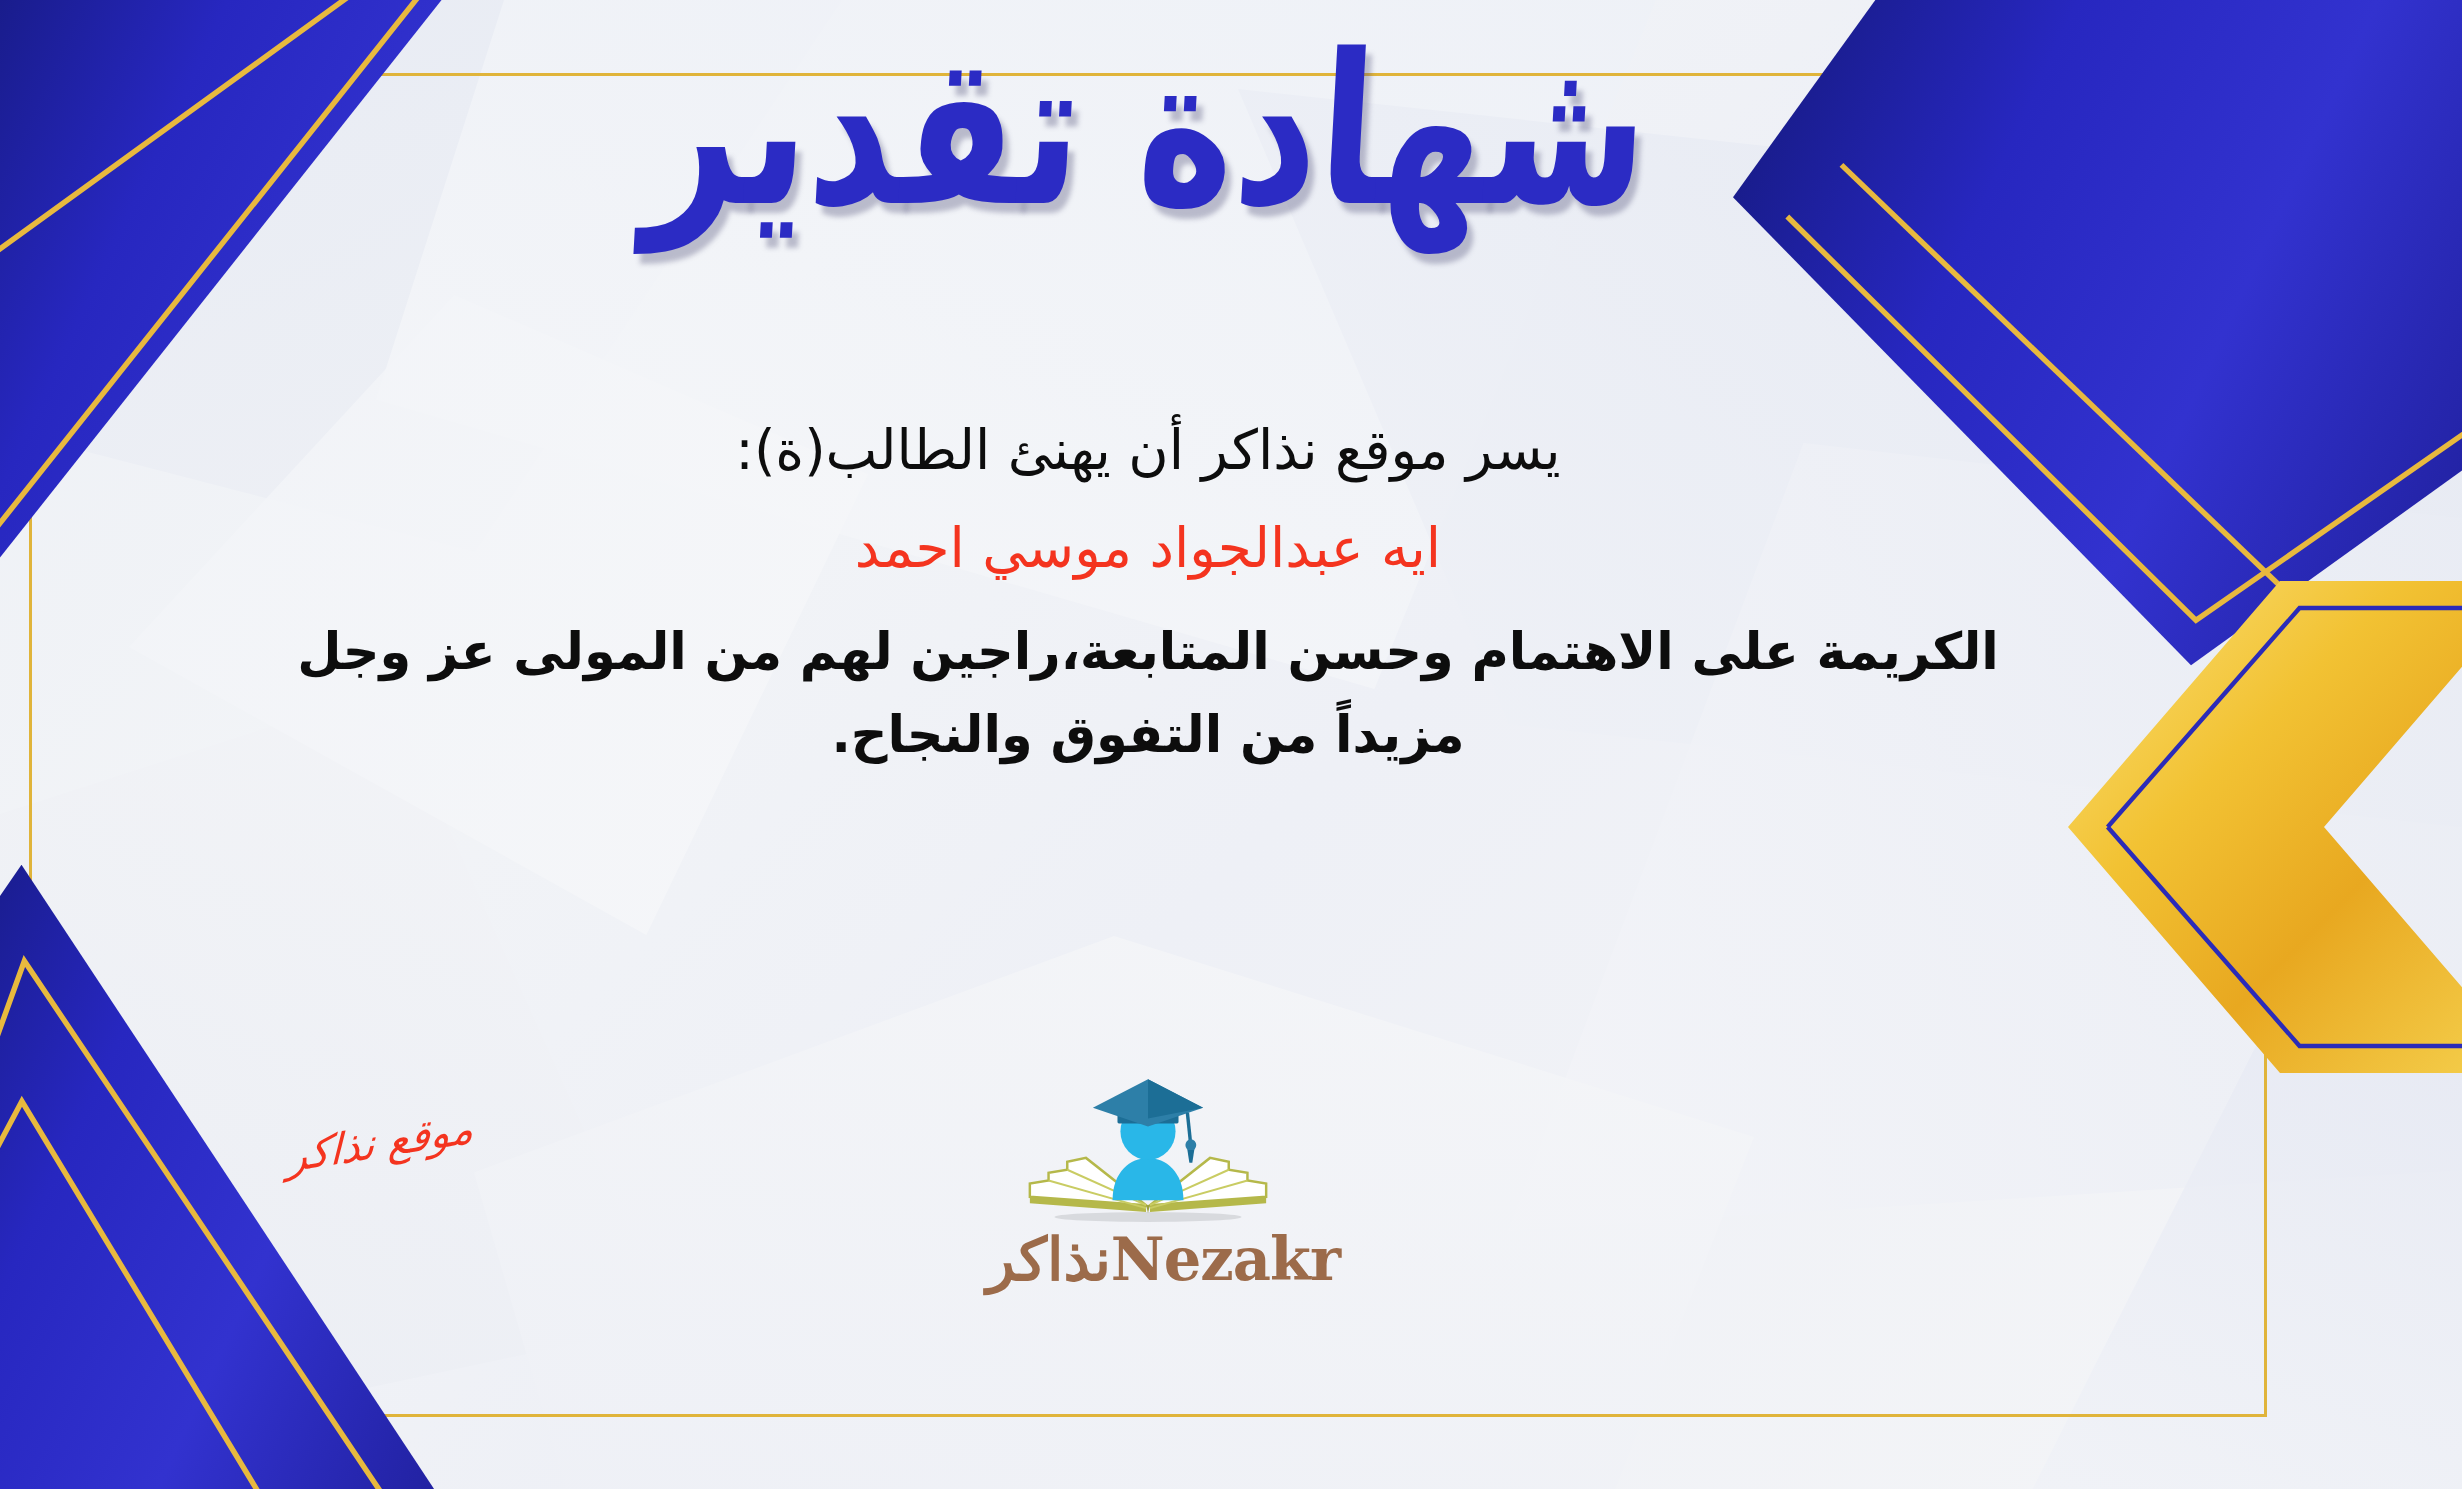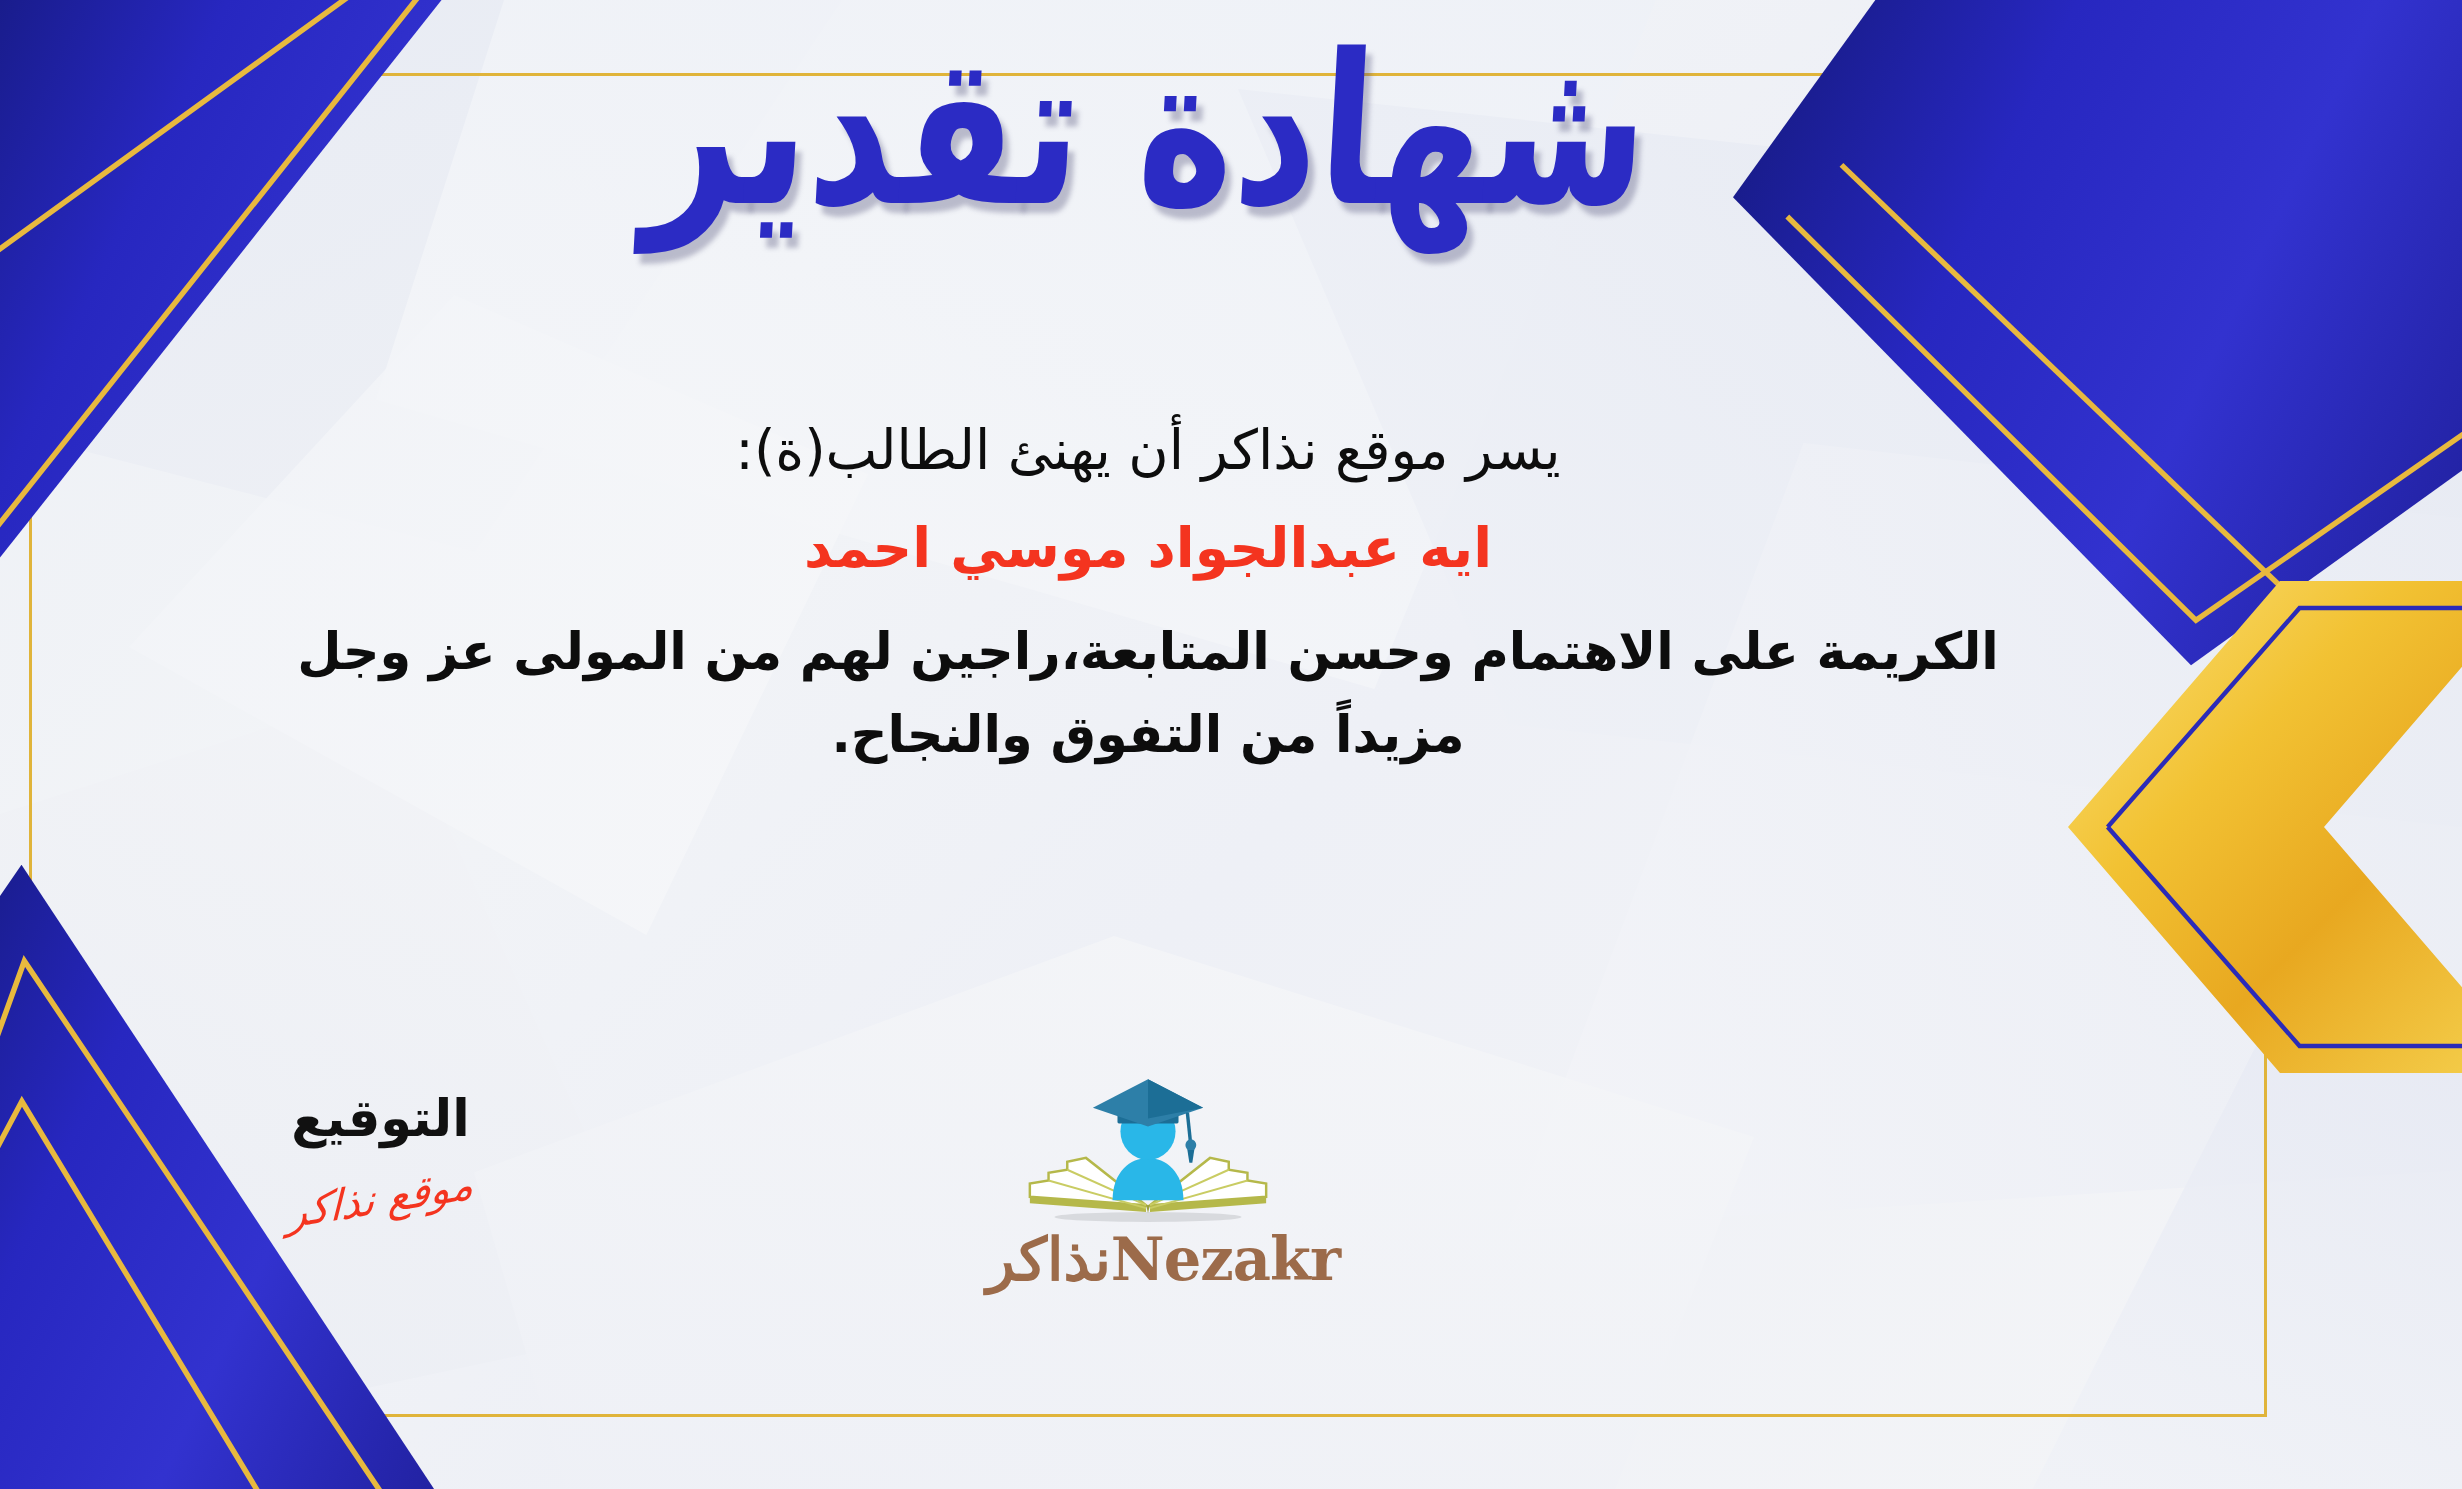--- a/index.html
+++ b/index.html
@@ -137,21 +137,21 @@
     font-size: 53px;
     line-height: 1.52;
     font-weight: 400;
     color: #0d0d0d;
     margin: 0 0 8.9px 0;
     white-space: normal;
   }
   .line.greeting { font-size: 55px; margin-bottom: 20.7px; }
   .student-name {
     font-size: 55px;
-    font-weight: 700;
+    font-weight: 400;
     color: #f4341f;
     margin: 0 0 26.6px 0;
     line-height: 1.3;
   }
   .para {
     font-size: 51px;
     line-height: 1.62;
     font-weight: 600;
     color: #0d0d0d;
     text-align: justify;
@@ -285,21 +285,20 @@
       </span>
       <span class="para-line" style="text-align:left;text-align-last:center;">
         <span>مزيداً من التفوق والنجاح.</span>
       </span>
     </div>
   </div>
 
   <div class="footer">
 
     <div class="signature-box">
-      <div class="signature-label">التوقيع</div>
       <div class="signature-script">موقع نذاكر</div>
     </div>
 
     <div class="logo-box">
       <svg class="logo-svg" width="256" height="163" viewBox="0 0 520 330">
 
         <ellipse cx="260" cy="296" rx="190" ry="10" fill="#d8dade"></ellipse>
 
         <path d="M20 255 L20 228 L58 222 L58 206 L96 200 L96 184 L134 176 L256 272 Z" fill="#ffffff" stroke="#b5b84a" stroke-width="5"></path>
         <path d="M20 255 L256 272 L256 286 L20 268 Z" fill="#b5b84a"></path>

